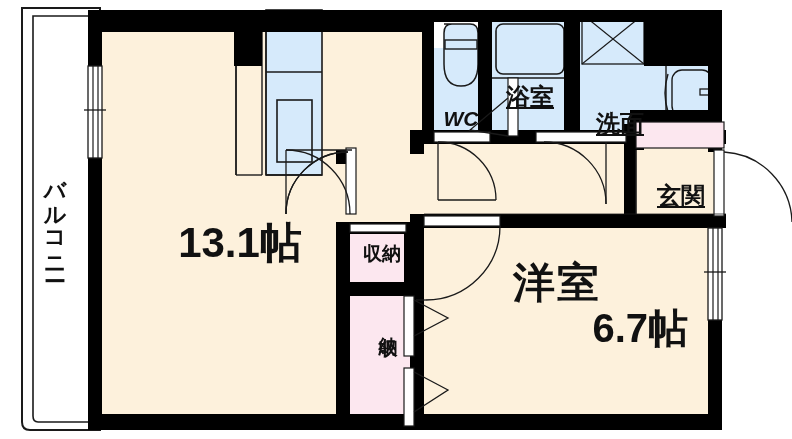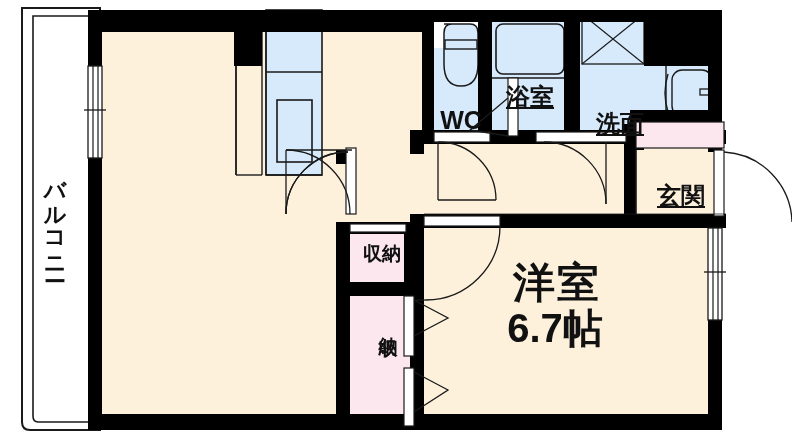--- a/index.html
+++ b/index.html
@@ -41,21 +41,21 @@
     text-orientation: upright;
     letter-spacing: 1px;
     line-height: 1;
   }
   .lbl-ldk-name { font-size: 46px; letter-spacing: 2px; }
   .lbl-ldk-area { font-size: 42px; letter-spacing: 0px; }
   .lbl-room-name { font-size: 42px; letter-spacing: 2px; }
   .lbl-room-area { font-size: 40px; }
   .lbl-small { font-size: 24px; text-decoration: underline; }
   .lbl-tiny { font-size: 19px; letter-spacing: 0px; }
-  .lbl-wc { font-size: 25px; letter-spacing: 0px; }
+  .lbl-wc { font-size: 21px; letter-spacing: 0px; font-style: italic; }
   .lbl-balcony { font-size: 22px; }
 </style>
 </head>
 <body>
 
 <div id="plan-root">
 
   <svg id="plan-svg" viewBox="0 0 792 439" xmlns="http://www.w3.org/2000/svg">
 
     <rect x="0" y="0" width="792" height="439" fill="#FFFFFF"></rect>
@@ -254,24 +254,25 @@
 
     <line x1="636" y1="150" x2="636" y2="214" stroke="#1a1a1a" stroke-width="1.6"></line>
 
     <line x1="424" y1="214" x2="726" y2="214" stroke="#1a1a1a" stroke-width="0.8"></line>
 
   </svg>
 
   <div class="lbl lbl-balcony lbl-vertical" style="left:36px; top:165px; width:30px;">バルコニー</div>
 
 
+  <div class="lbl lbl-ldk-area" style="left:130px; top:222px; width:220px;">13.1帖</div>
 
   <div class="lbl lbl-room-name" style="left:462px; top:262px; width:190px;">洋室</div>
 
-  <div class="lbl lbl-room-area" style="left:460px; top:308px; width:190px;">6.7帖</div>
+  <div class="lbl lbl-room-area" style="left:498px; top:308px; width:190px;text-align:right;">6.7帖</div>
 
   <div class="lbl lbl-small" style="left:492px; top:85px; width:76px;">浴室</div>
 
   <div class="lbl lbl-small" style="left:580px; top:80px; width:80px;margin-top:32px;">洗面</div>
 
   <div class="lbl lbl-wc" style="left:430px; top:108px; width:62px;">WC</div>
 
   <div class="lbl lbl-small" style="left:640px; top:184px; width:82px;">玄関</div>
 
   <div class="lbl lbl-tiny" style="left:350px; top:244px; width:64px;">収納</div>

